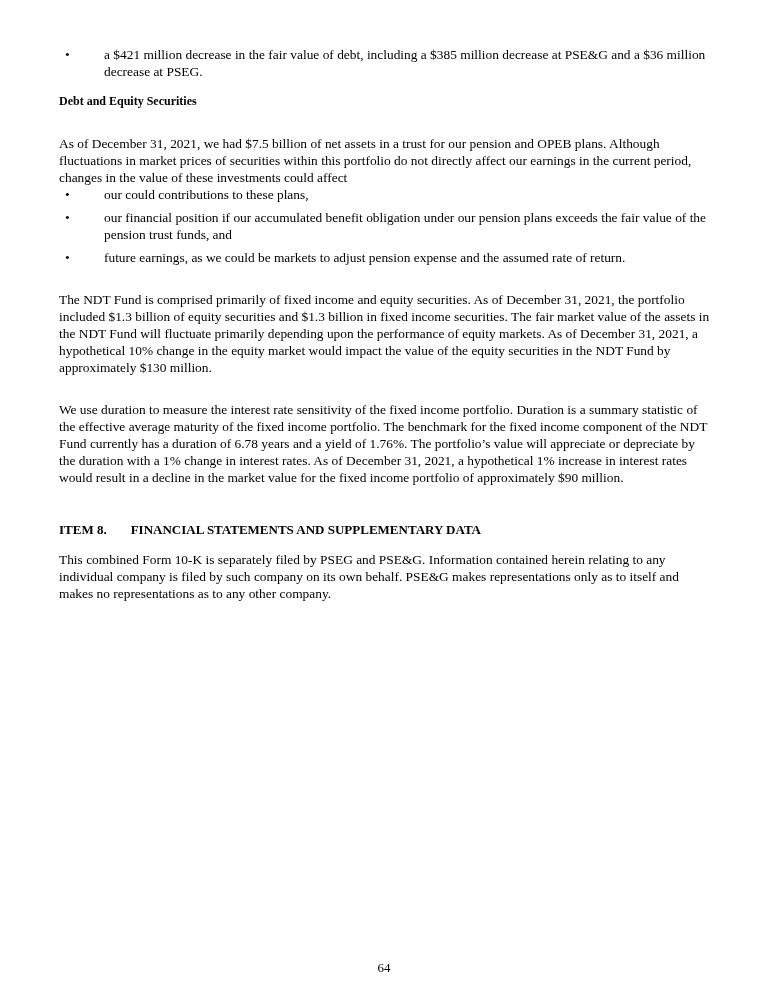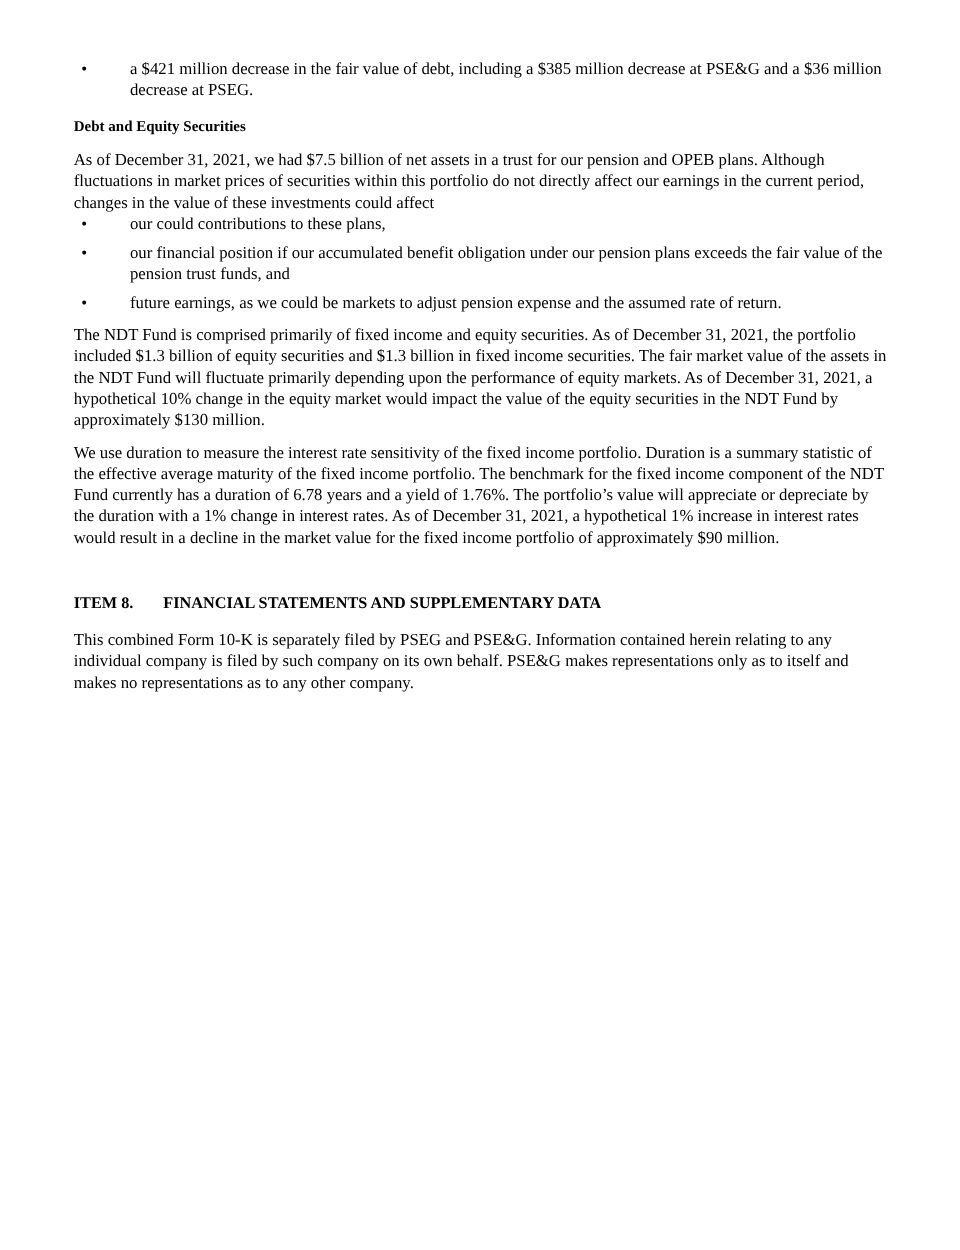--- a/index.html
+++ b/index.html
@@ -34,21 +34,21 @@
   .bullet-row .bullet-text {
     flex: 1 1 auto;
   }
   .section-heading {
     font-size: 12px;
     font-weight: bold;
     margin-top: 13px;
     line-height: 17px;
   }
   .para {
-    margin-top: 9px;
+    margin-top: 25px;
   }
   .bullet-list .bullet-row {
     margin-top: 6px;
   }
   .bullet-list .bullet-row:first-child {
     margin-top: 0;
   }
   .item8-heading {
     margin-top: 33px;
     font-size: 13px;
@@ -107,14 +107,15 @@
 
   <div class="body-text para">We use duration to measure the interest rate sensitivity of the fixed income portfolio. Duration is a summary statistic of the effective average maturity of the fixed income portfolio. The benchmark for the fixed income component of the NDT Fund currently has a duration of 6.78 years and a yield of 1.76%. The portfolio’s value will appreciate or depreciate by the duration with a 1% change in interest rates. As of December 31, 2021, a hypothetical 1% increase in interest rates would result in a decline in the market value for the fixed income portfolio of approximately $90 million.</div>
 
   <div class="item8-heading">
     <span class="item-label">ITEM 8.</span>
     <span class="item-title">FINANCIAL STATEMENTS AND SUPPLEMENTARY DATA</span>
   </div>
 
   <div class="body-text item8-para">This combined Form 10-K is separately filed by PSEG and PSE&amp;G. Information contained herein relating to any individual company is filed by such company on its own behalf. PSE&amp;G makes representations only as to itself and makes no representations as to any other company.</div>
 
+  <div class="page-number">64</div>
 
 </div>
 
 </body></html>

